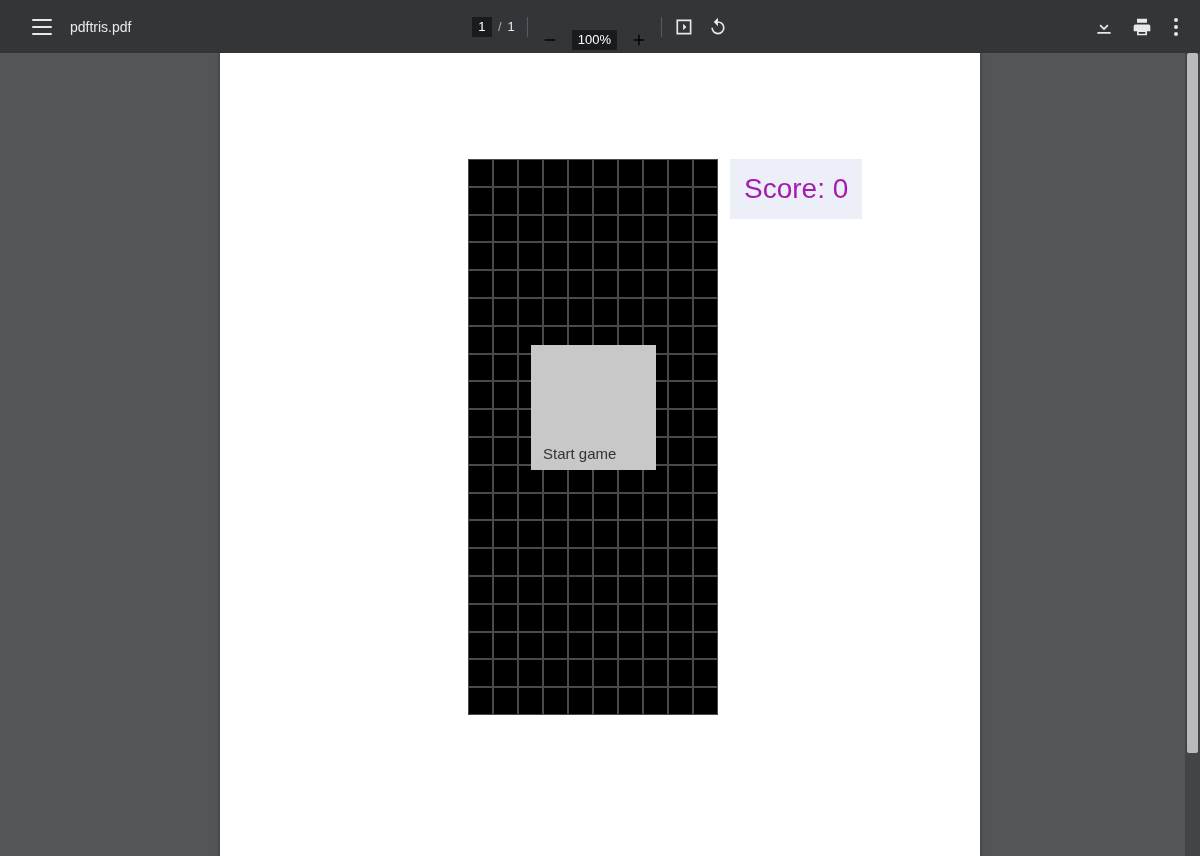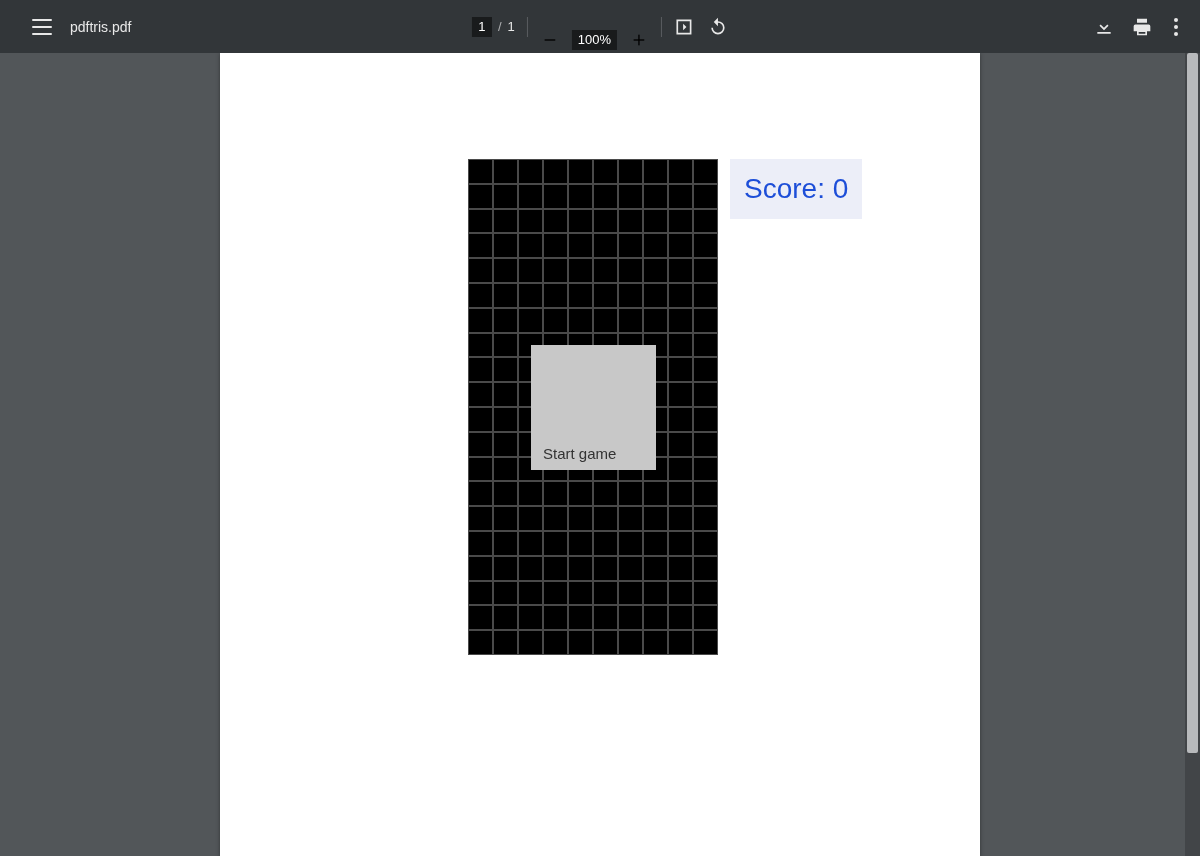--- a/index.html
+++ b/index.html
@@ -168,21 +168,21 @@
       box-shadow: 0 1px 4px rgba(0,0,0,0.4);
     }
     
     .game-wrap {
       position: absolute;
       left: 248px;
       top: 106px;
     }
     .grid {
       width: 250px;
-      height: 496px;
+      height: 556px;
       background: #000;
       position: relative;
     }
     .grid-cells {
       position: absolute;
       inset: 0;
       display: grid;
       grid-template-columns: repeat(10, 1fr);
       grid-template-rows: repeat(20, 1fr);
       gap: 2px;
@@ -206,21 +206,21 @@
       color: #333;
       cursor: pointer;
     }
     .score-wrap {
       position: absolute;
       left: 510px;
       top: 106px;
       background: #eceef8;
       padding: 14px 14px;
       font-size: 28px;
-      color: #1d4ed8;
+      color: #a21caf;
     }
     
     .scrollbar {
       position: absolute;
       right: 0;
       top: 53px;
       width: 15px;
       height: 803px;
       background: #424548;
     }

